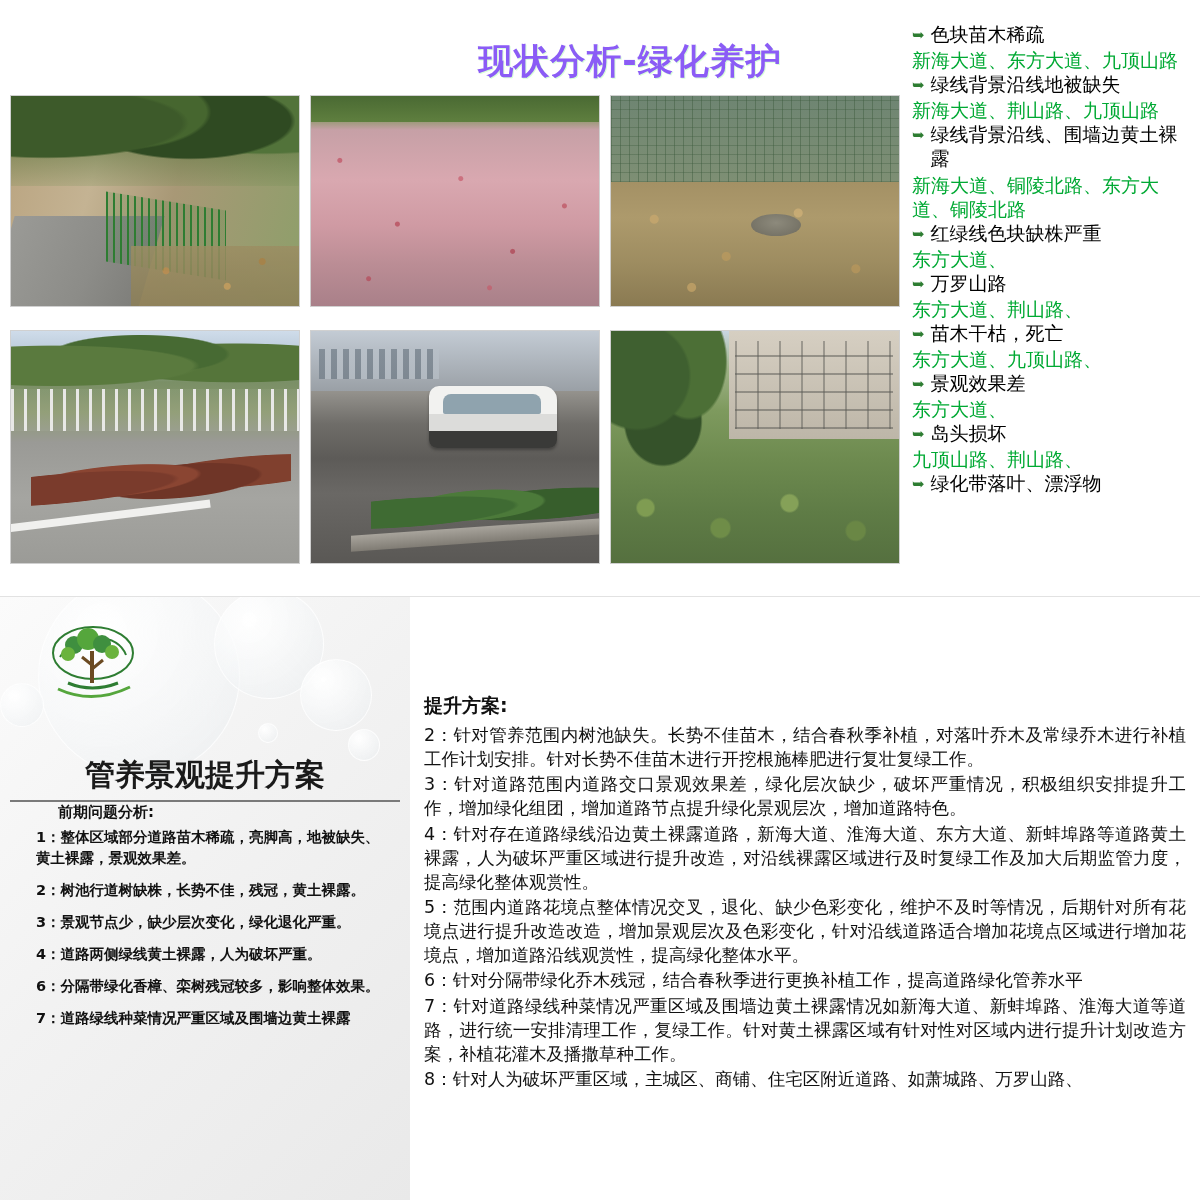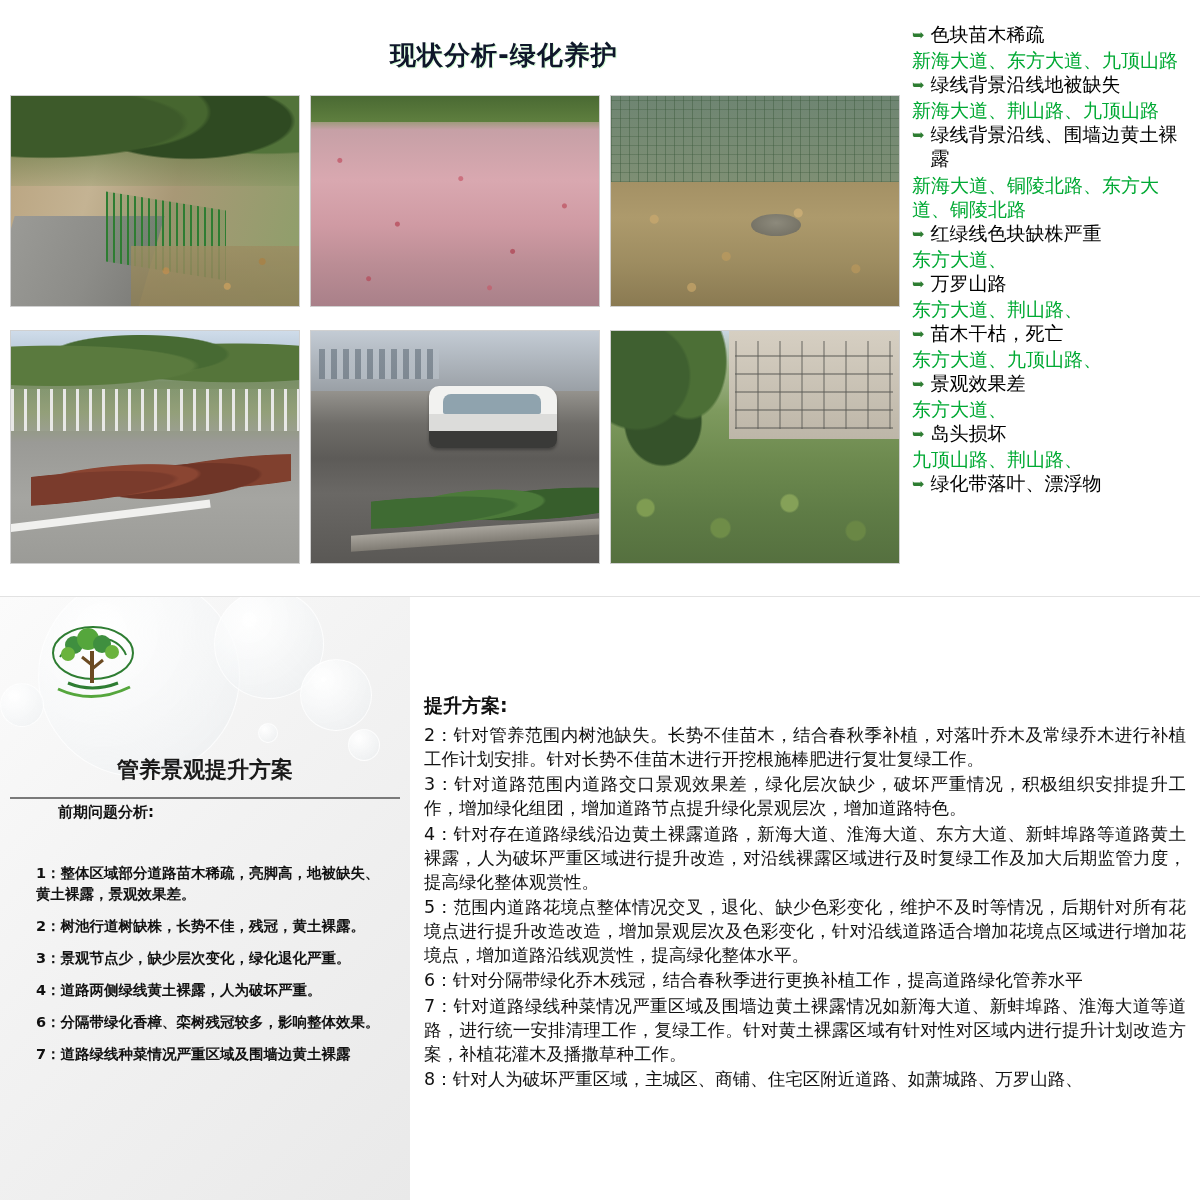--- a/index.html
+++ b/index.html
@@ -21,23 +21,24 @@
     left: 0; top: 0;
     width: 1200px;
     height: 600px;
   }
 
   .slide-title {
     position: absolute;
     left: 390px;
     top: 38px;
     width: 480px;
-    font-size: 26px;
+    text-align: center;
+    font-size: 35px;
     font-weight: bold;
-    color: #0f172a;
+    color: #8b5cf6;
     letter-spacing: 1px;
     font-family: "DejaVu Sans", sans-serif;
     text-shadow: 1px 1px 0 #d8ffd8;
   }
 
   
   .photo {
     position: absolute;
     border: 1px solid #d0d0d0;
     overflow: hidden;
@@ -322,43 +323,42 @@
     color: #00a933;
     font-family: "DejaVu Sans", sans-serif;
     text-shadow: 1px 1px 0 #e4ffe4;
   }
   .bottom-subtitle {
     position: absolute;
     left: 10px;
     top: 158px;
     width: 390px;
     text-align: center;
-    font-size: 22px;
+    font-size: 30px;
     font-weight: bold;
     color: #1a1a1a;
     font-family: "DejaVu Sans", sans-serif;
     border-bottom: 2px solid #7a7a7a;
-    padding-bottom: 12px;
+    padding-bottom: 4px;
   }
 
   .left-panel-heading {
     position: absolute;
     left: 58px;
     top: 206px;
     font-size: 15px;
     font-weight: bold;
     color: #111;
     font-family: "DejaVu Sans", sans-serif;
   }
   .left-list {
     position: absolute;
     left: 36px;
     top: 230px;
     width: 348px;
-    margin-top: 36px;
   }
   .left-list-item {
     font-size: 14.5px;
     color: #111;
     line-height: 1.45;
     margin-bottom: 11px;
     font-family: "DejaVu Sans", sans-serif;
     font-weight: bold;
   }
 

